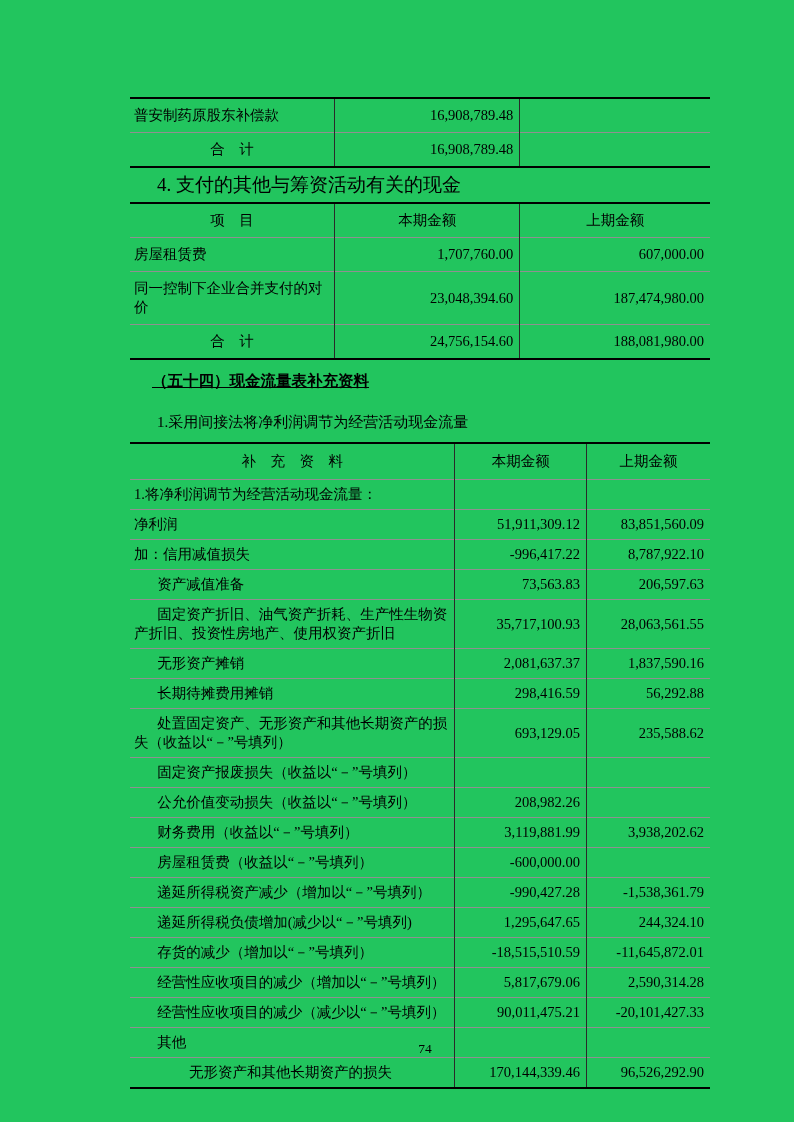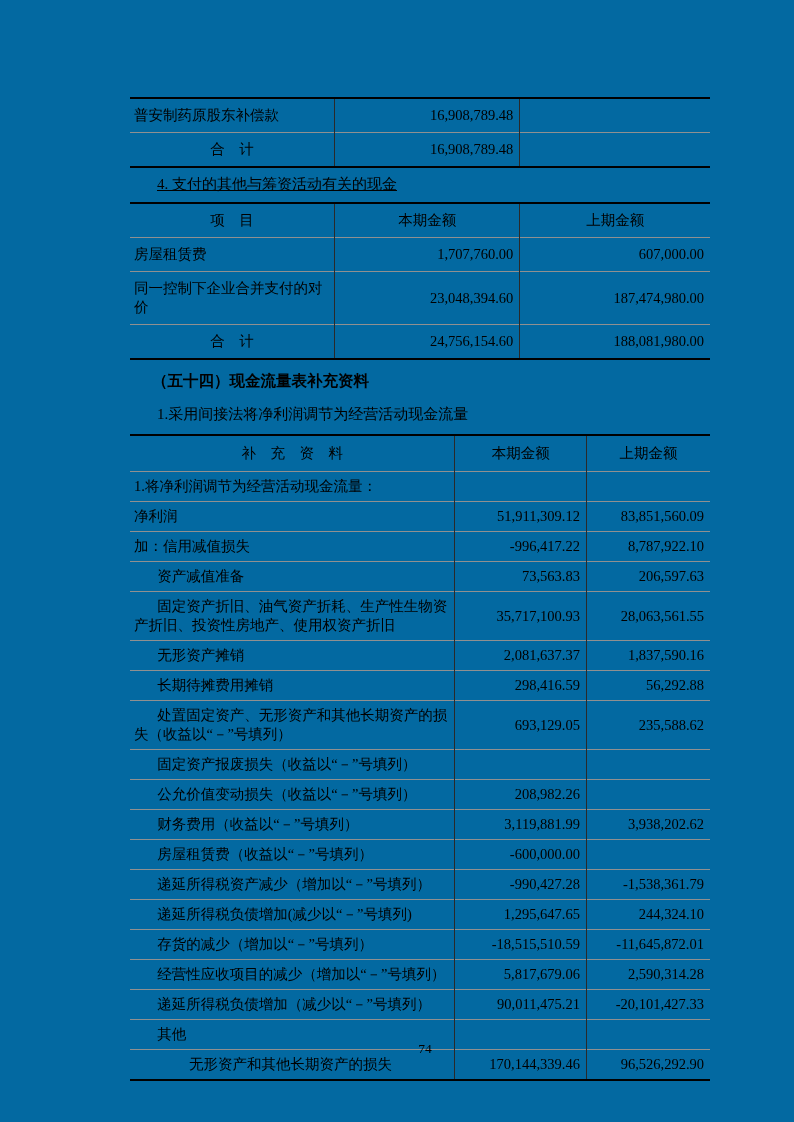--- a/index.html
+++ b/index.html
@@ -1,20 +1,20 @@
 <!DOCTYPE html>
 <html><head>
 <meta charset="utf-8">
 <style>
   html, body { margin:0; padding:0; background:#ffffff; }
   .page {
     position: relative;
     width: 794px;
     height: 1122px;
-    background: #0369a1;
+    background: #22c55e;
     box-sizing: border-box;
     padding: 97px 84px 0 130px;
     font-family: "Liberation Serif", "DejaVu Serif", serif;
     color: #000;
     font-size: 14.5px;
     overflow: hidden;
   }
   table.sheet {
     width: 100%;
     border-collapse: collapse;
@@ -27,23 +27,23 @@
   table.sheet tr:not(:first-child) td { border-top: 1px solid #909090; }
   table.sheet td:nth-child(1), table.sheet td:nth-child(2) { border-right: 1px solid #2a2a2a; }
   .t12 td { padding: 7px 6px; }
   .t3 td { padding: 5px 6px; }
   .t3 tr.hdr td { padding: 8px 6px; }
   td.lbl { text-align: left; padding-left: 4px; }
   td.num { text-align: right; }
   td.ctr { text-align: center; }
   .ind1 { text-indent: 1.6em; }
   .ind2 { text-indent: 3.8em; }
-  .heading4 { margin: 7px 0 8px; padding-left: 27px; font-size: 15px; line-height: 19px; text-decoration: underline; }
-  .heading54 { margin: 11px 0 8px; padding-left: 22px; font-weight: bold; font-size: 15.5px; line-height: 19px; }
-  .subheading { margin: 15px 0 10px; padding-left: 27px; font-size: 15px; line-height: 19px; }
+  .heading4 { margin: 7px 0 8px; padding-left: 27px; font-size: 19px; line-height: 19px; }
+  .heading54 { margin: 11px 0 8px; padding-left: 22px; font-weight: bold; font-size: 15.5px; line-height: 19px; text-decoration: underline; }
+  .subheading { margin: 23px 0 10px; padding-left: 27px; font-size: 15px; line-height: 19px; }
   .footer {
     position: absolute;
     left: 140px; right: 84px; top: 1041px;
     text-align: center;
     font-size: 13.5px;
   }
 </style>
 </head>
 <body>
 
@@ -190,21 +190,21 @@
       <td class="lbl ind1">存货的减少（增加以“－”号填列）</td>
       <td class="num">-18,515,510.59</td>
       <td class="num">-11,645,872.01</td>
     </tr>
     <tr>
       <td class="lbl ind1">经营性应收项目的减少（增加以“－”号填列）</td>
       <td class="num">5,817,679.06</td>
       <td class="num">2,590,314.28</td>
     </tr>
     <tr>
-      <td class="lbl ind1">递延所得税负债增加（减少以“－”号填列）</td>
+      <td class="lbl ind1">经营性应收项目的减少（减少以“－”号填列）</td>
       <td class="num">90,011,475.21</td>
       <td class="num">-20,101,427.33</td>
     </tr>
     <tr>
       <td class="lbl ind1">其他</td>
       <td class="num"></td>
       <td class="num"></td>
     </tr>
     <tr>
       <td class="lbl ind2">无形资产和其他长期资产的损失</td>

